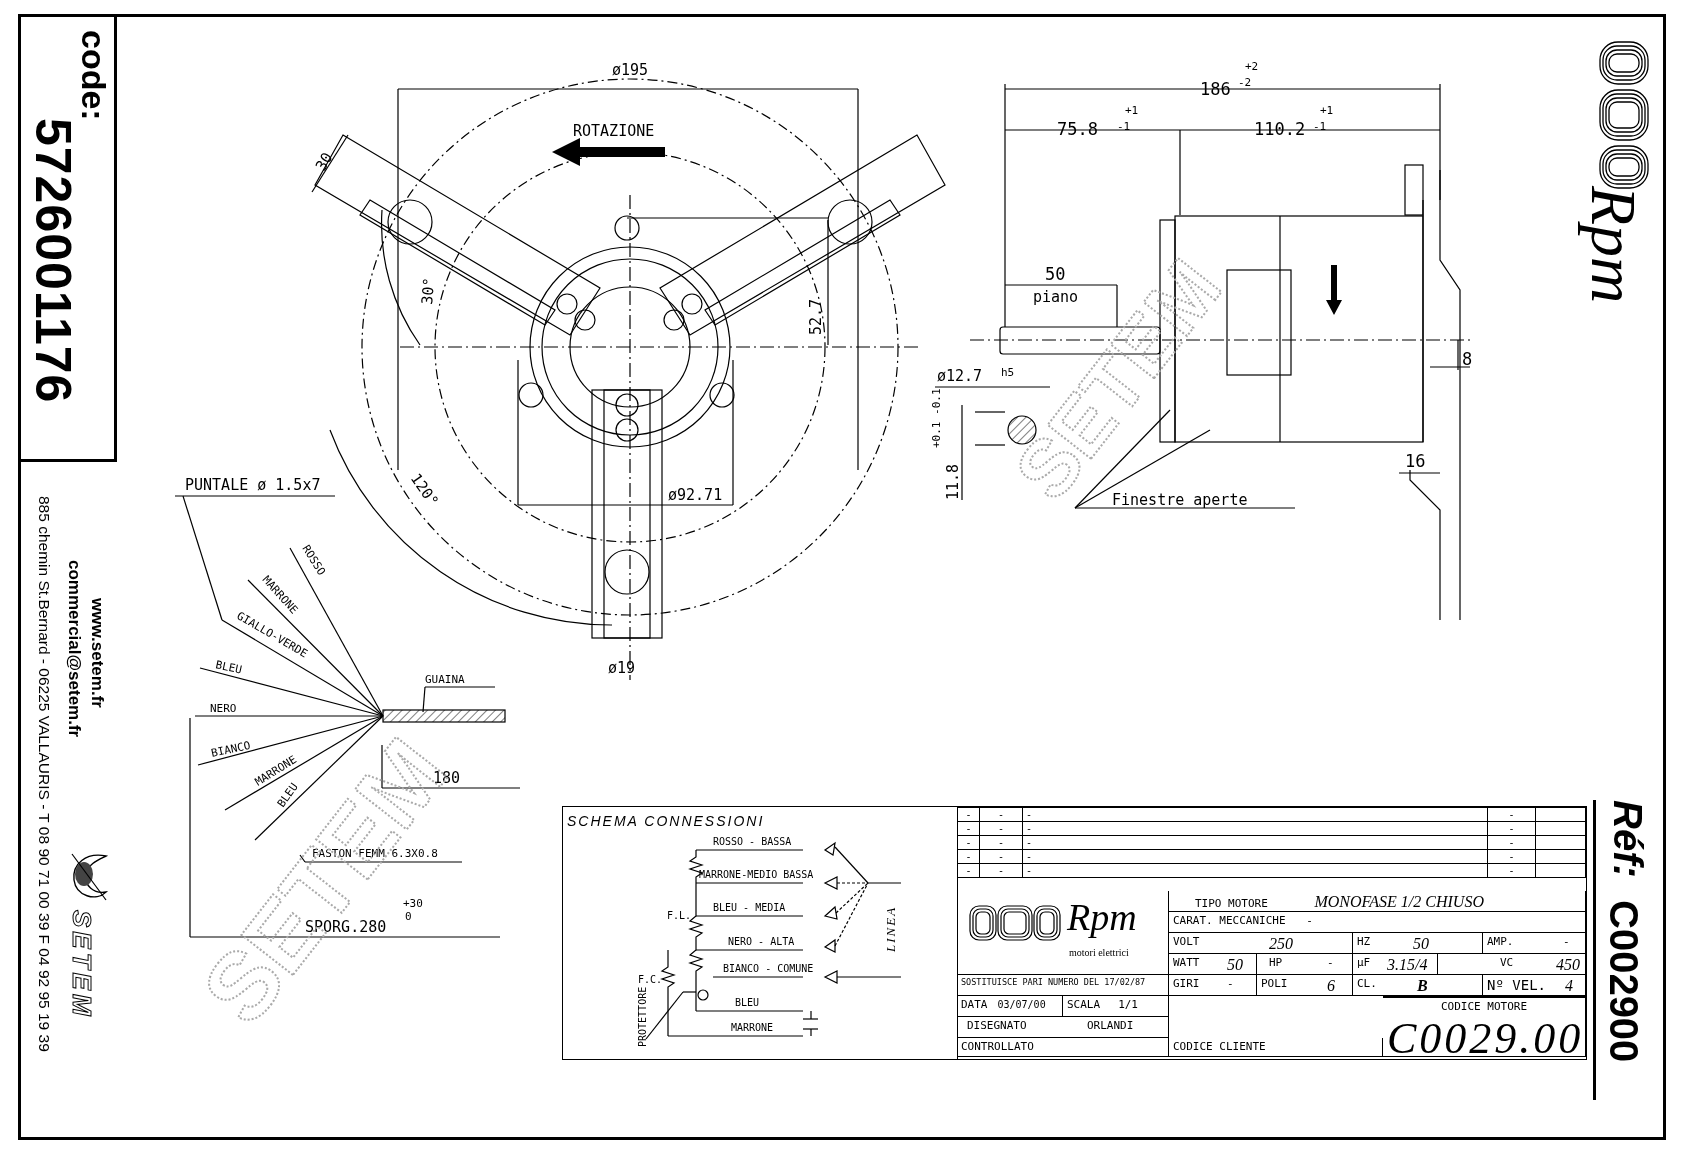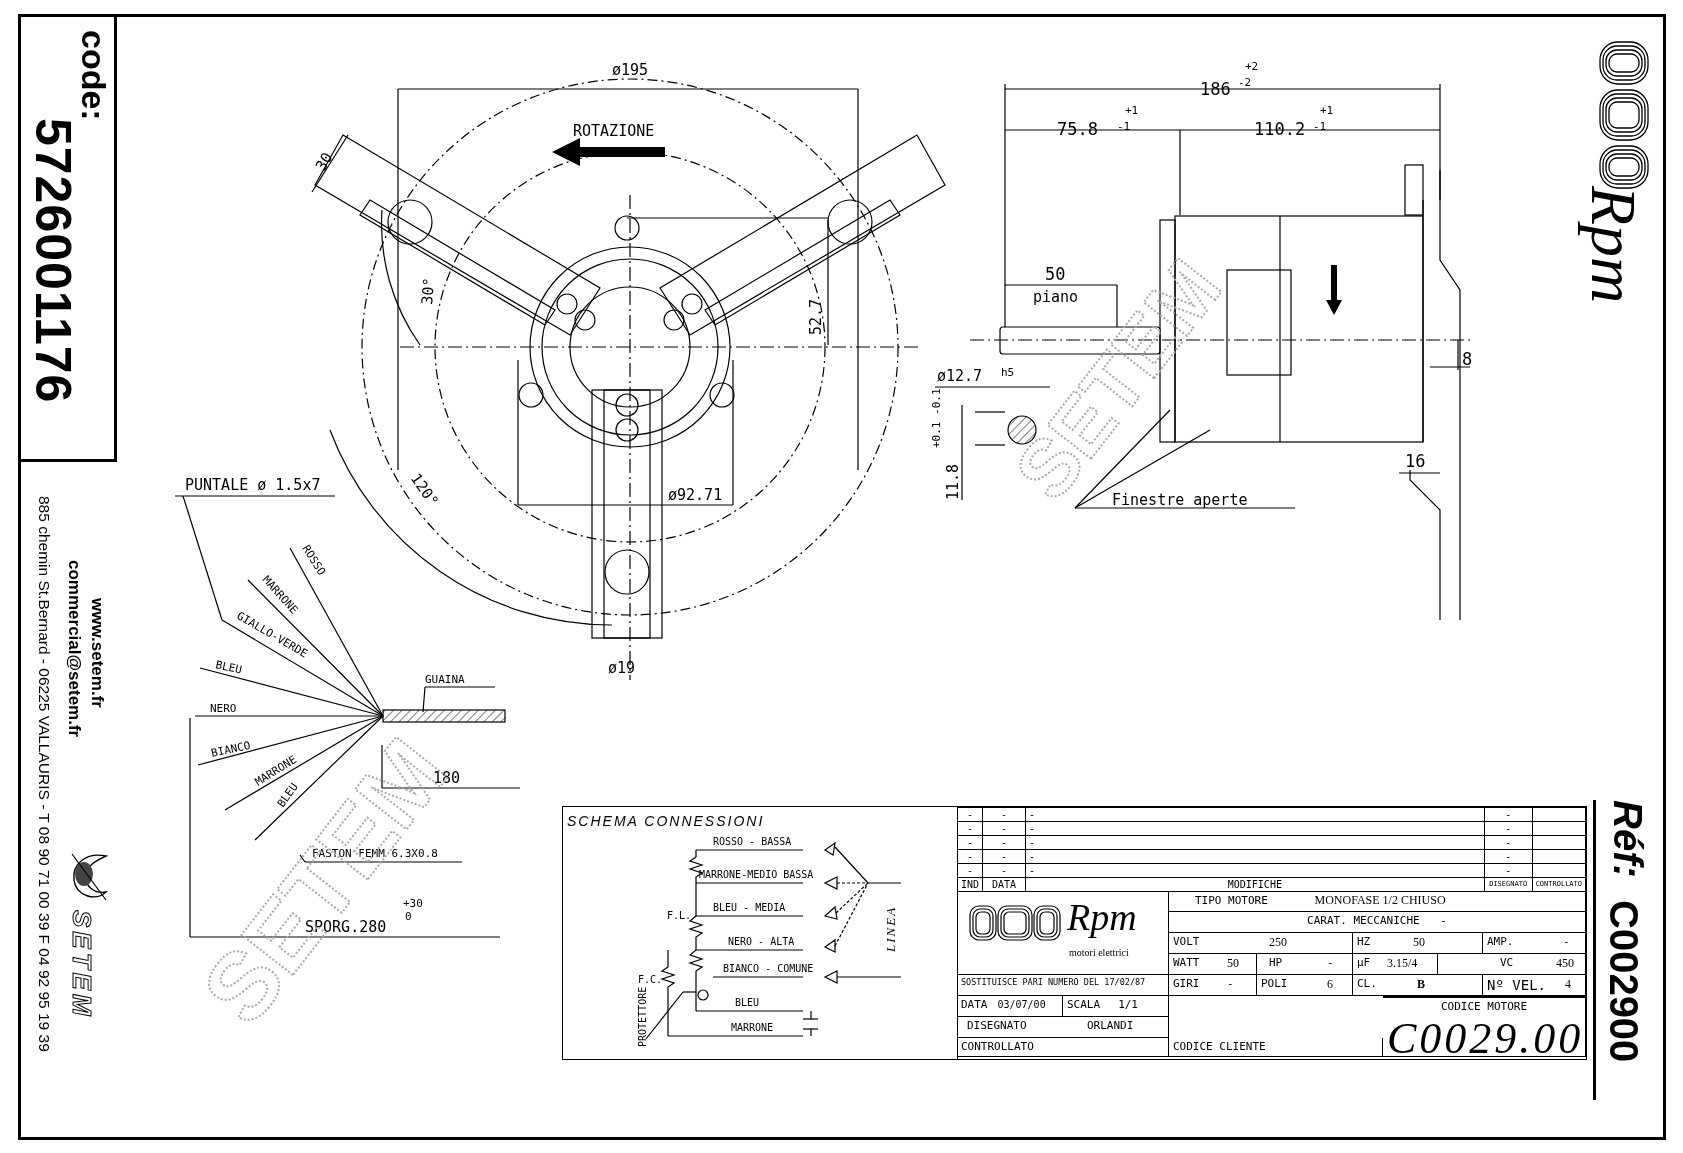--- a/index.html
+++ b/index.html
@@ -32,21 +32,21 @@
   #schema-title{position:absolute;left:4px;top:6px;font-size:14px;font-style:italic;font-family:Liberation Sans, sans-serif;letter-spacing:2px;}
   table{border-collapse:collapse;}
   #mods{position:absolute;left:394px;top:0;width:629px;}
   #mods td{border:1px solid #000;height:13px;font-size:10px;padding:0 3px;line-height:13px;}
   .c{text-align:center;}
   #spec{position:absolute;left:394px;top:84px;width:629px;height:168px;}
   #logo-cell{position:absolute;left:0;top:0;width:212px;height:84px;border-right:1px solid #000;border-bottom:1px solid #000;box-sizing:border-box;}
   #logo-rpm{position:absolute;left:110px;top:4px;font-family:"Liberation Serif",serif;font-style:italic;font-size:38px;}
   #logo-sub{position:absolute;left:112px;top:56px;font-size:10px;font-family:Liberation Serif, serif;}
   .cell{position:absolute;border-right:1px solid #000;border-bottom:1px solid #000;box-sizing:border-box;font-size:11px;padding:2px 4px;white-space:nowrap;overflow:hidden;}
-  .val{font-family:"Liberation Serif",serif;font-size:12px;}
+  .val{font-style:italic;font-family:"Liberation Serif",serif;font-size:16px;}
   #codice-val{font-family:"Liberation Serif",serif;font-style:italic;font-size:44px;letter-spacing:3px;}
   .sch{font-size:10px;font-family:"DejaVu Sans Mono",monospace;}
 </style>
 </head>
 <body>
 
 <div id="sheet"></div>
 
 <div id="code-box"></div>
 <div id="code-label" class="rot90">code:</div>
@@ -320,27 +320,20 @@
           <td class="c">-</td>
           <td></td>
         </tr>
       <tr>
           <td class="c">-</td>
           <td class="c">-</td>
           <td>-</td>
           <td class="c">-</td>
           <td></td>
         </tr>
-      <tr>
-          <td class="c">IND</td>
-          <td class="c">DATA</td>
-          <td class="c">MODIFICHE</td>
-          <td class="c" style="font-size:7px">DISEGNATO</td>
-          <td class="c" style="font-size:7px">CONTROLLATO</td>
-        </tr>
     </tbody>
   </table>
 
   <div id="spec">
     <div id="logo-cell">
       <svg style="position:absolute;left:12px;top:14px" width="92" height="36">
         <g fill="none" stroke="#000" stroke-width="1.2">
           <rect x="1" y="1" width="26" height="34" rx="9"></rect>
             <rect x="4" y="4" width="20" height="28" rx="7"></rect>
             <rect x="7" y="7" width="14" height="22" rx="5"></rect>
@@ -353,21 +346,21 @@
         </g>
       </svg>
       <div id="logo-rpm">Rpm</div>
       <div id="logo-sub">motori elettrici</div>
     </div>
 
     <div class="cell" style="left:212px;top:0;width:417px;height:21px;">
       <span style="margin-left:22px">TIPO MOTORE</span>
       <span class="val" style="margin-left:40px">MONOFASE 1/2 CHIUSO</span>
     </div>
-    <div class="cell" style="left:212px;top:21px;width:417px;height:21px;text-align:center;">
+    <div class="cell" style="left:212px;top:21px;width:417px;height:21px;">
       <span>CARAT. MECCANICHE</span>
       <span style="margin-left:14px">-</span>
     </div>
     <div class="cell" style="left:212px;top:42px;width:184px;height:21px;"><span>VOLT</span><span class="val" style="position:absolute;left:100px">250</span></div>
     <div class="cell" style="left:396px;top:42px;width:130px;height:21px;"><span>HZ</span><span class="val" style="position:absolute;left:60px">50</span></div>
     <div class="cell" style="left:526px;top:42px;width:103px;height:21px;"><span>AMP.</span><span style="position:absolute;left:80px">-</span></div>
 
     <div class="cell" style="left:212px;top:63px;width:88px;height:21px;"><span>WATT</span><span class="val" style="position:absolute;left:58px">50</span></div>
     <div class="cell" style="left:300px;top:63px;width:96px;height:21px;"><span style="margin-left:8px">HP</span><span style="position:absolute;left:70px">-</span></div>
     <div class="cell" style="left:396px;top:63px;width:85px;height:21px;"><span>µF</span><span class="val" style="position:absolute;left:34px">3.15/4</span></div>

